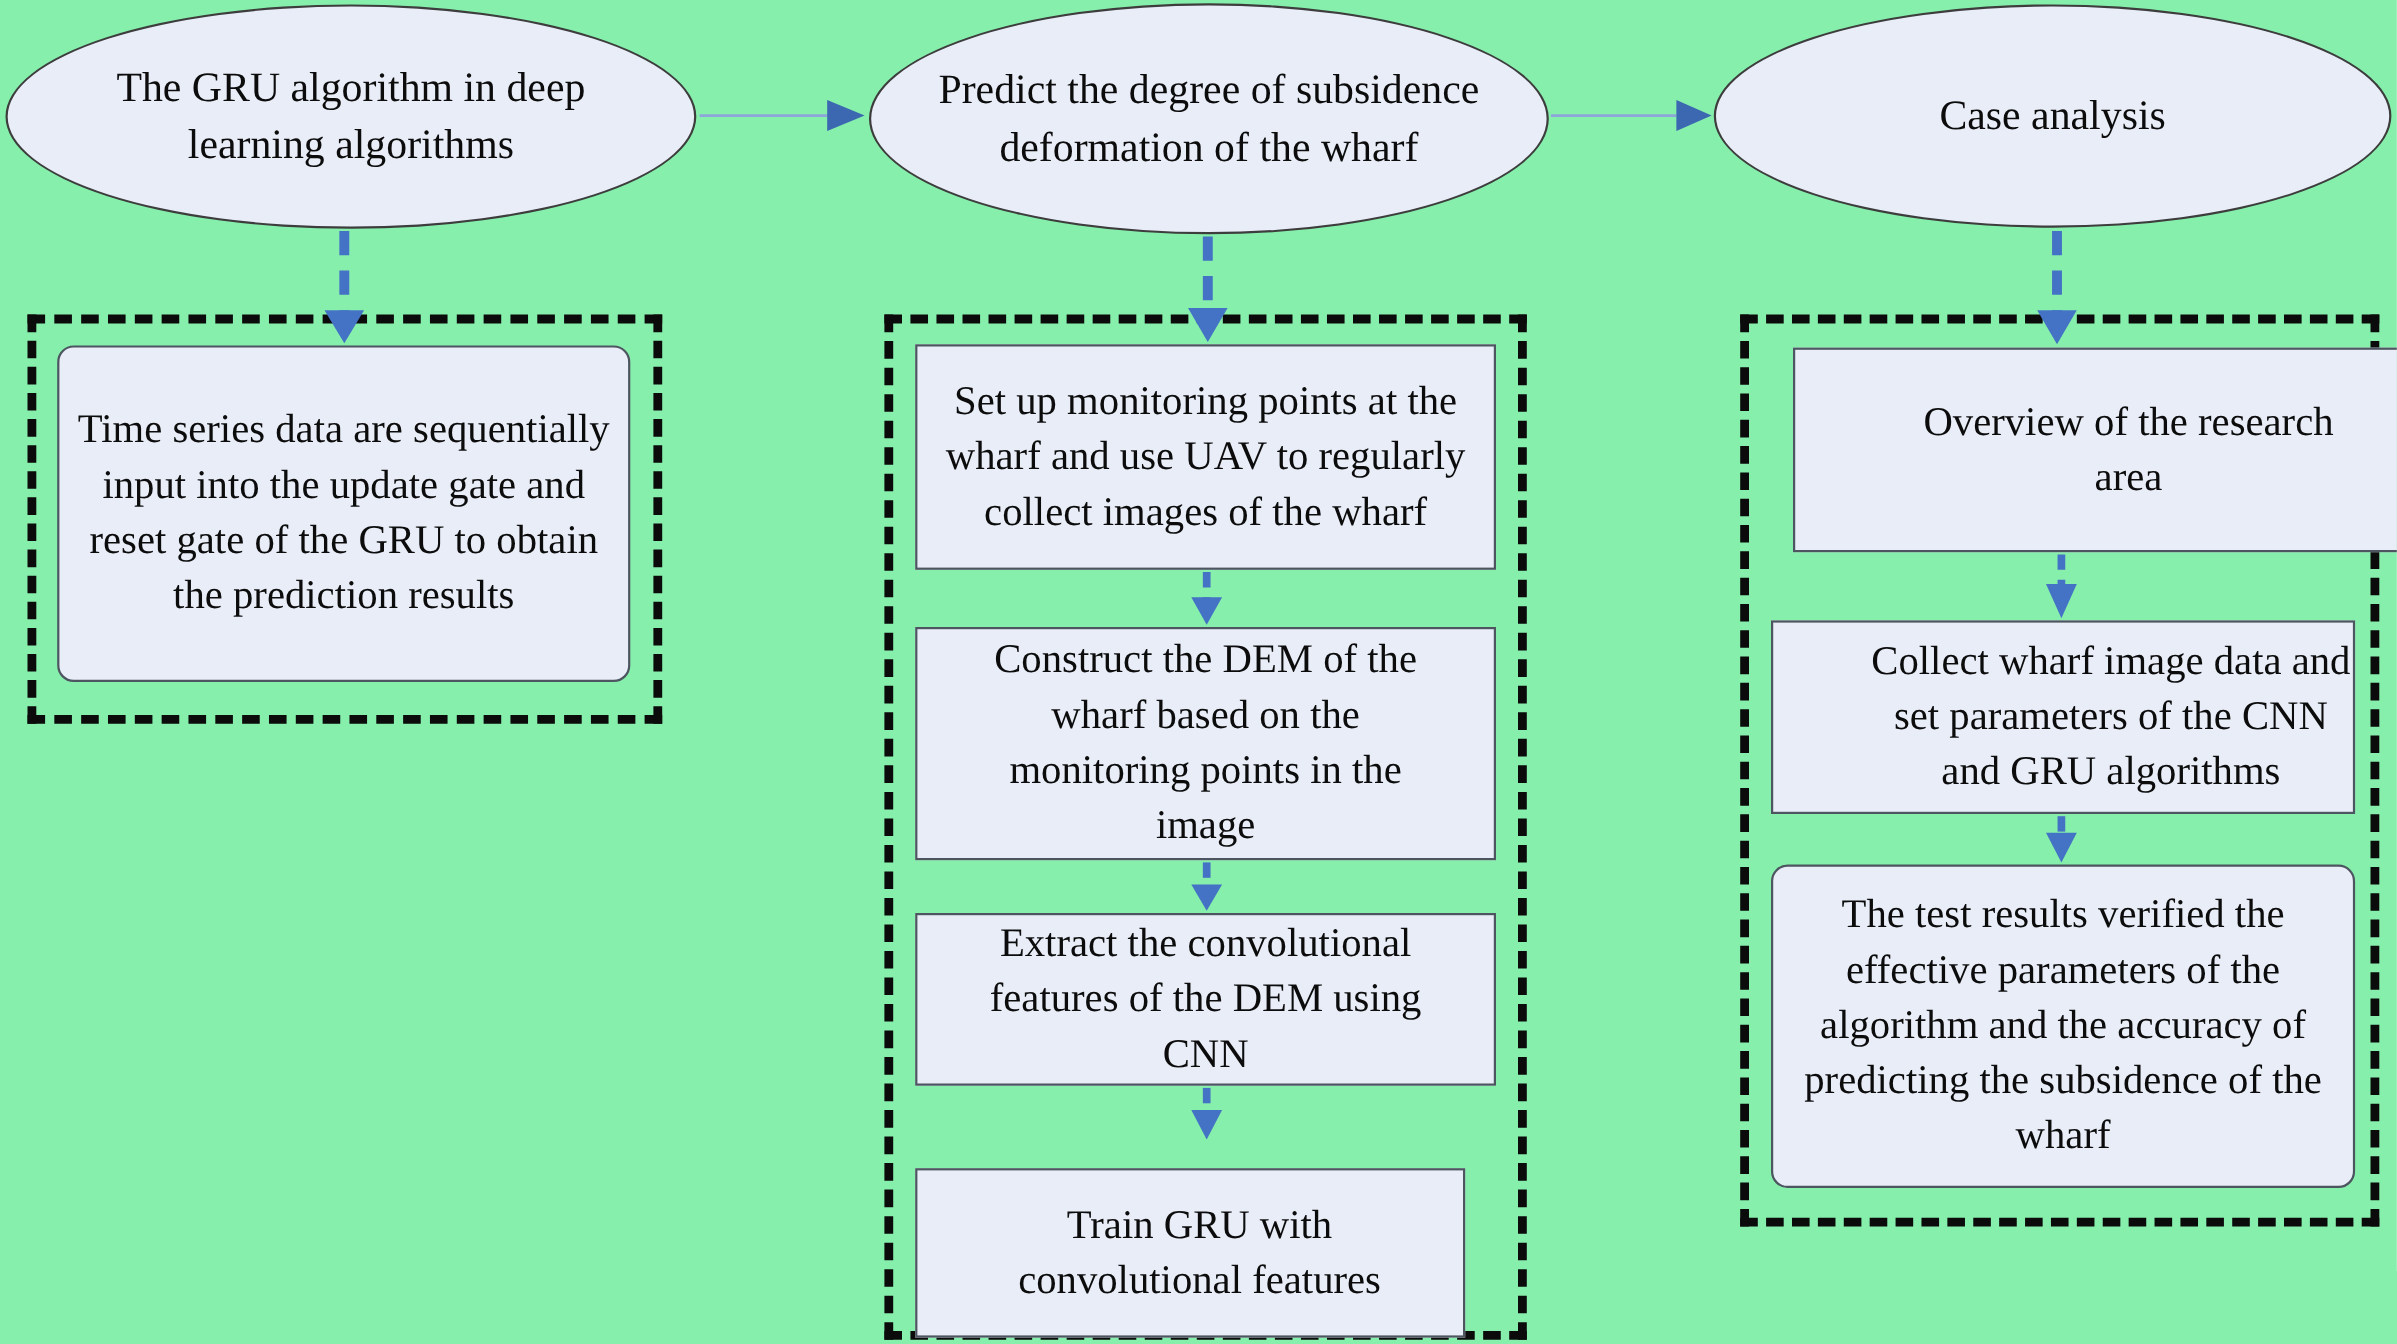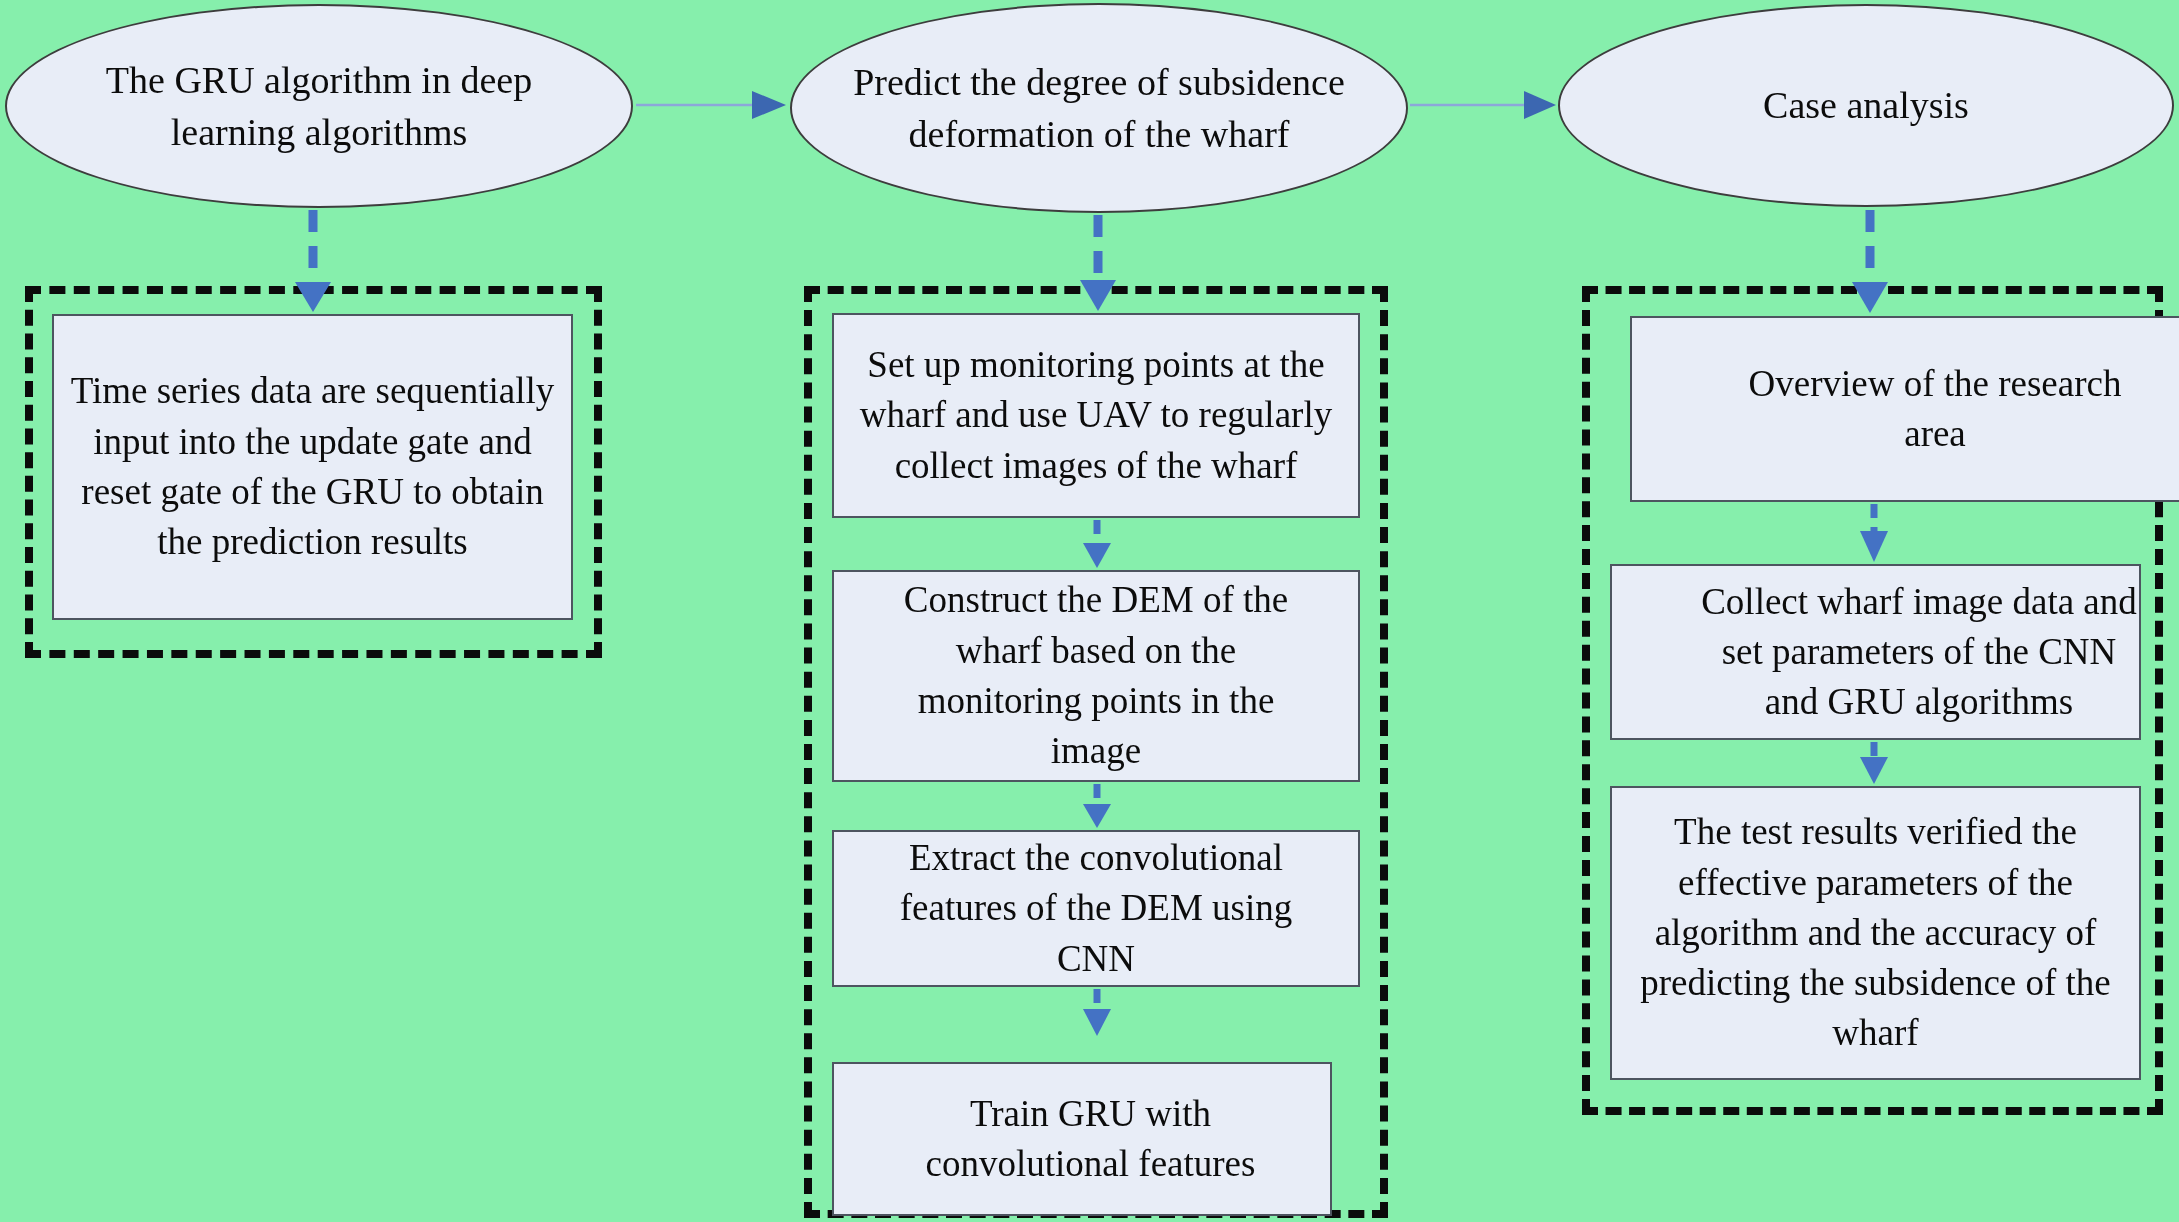--- a/index.html
+++ b/index.html
@@ -67,21 +67,21 @@
 
   <div class="ellipse" style="left:790px; top:3px; width:618px; height:210px;">
     <span class="lbl" style="max-width:580px;">Predict the degree of subsidence deformation of the wharf</span>
   </div>
 
   <div class="ellipse" style="left:1558px; top:4px; width:616px; height:203px;">
     <span class="lbl" style="max-width:560px;">Case analysis</span>
   </div>
 
   <div class="dashed-group" style="left:25px; top:286px; width:577px; height:372px;">
-    <div class="step-box" style="left:19px; top:20px; width:521px; height:306px;">
+    <div class="step-box" style="left:19px; top:20px; width:521px; height:306px;border-radius:15px;">
       <span class="lbl" style="max-width:505px;">Time series data are sequentially input into the update gate and reset gate of the GRU to obtain the prediction results</span>
     </div>
   </div>
 
   <div class="dashed-group" style="left:804px; top:286px; width:584px; height:932px;">
     <div class="step-box" style="left:20px; top:19px; width:528px; height:205px;">
       <span class="lbl" style="max-width:485px;">Set up monitoring points at the wharf and use UAV to regularly collect images of the wharf</span>
     </div>
     <div class="step-box" style="left:20px; top:276px; width:528px; height:212px;">
       <span class="lbl" style="max-width:450px;text-align:center;">Construct the DEM of the wharf based on the monitoring points in the image</span>
@@ -94,21 +94,21 @@
     </div>
   </div>
 
   <div class="dashed-group" style="left:1582px; top:286px; width:581px; height:829px;">
     <div class="step-box" style="left:20px; top:22px; width:610px; height:186px;margin-left:20px;">
       <span class="lbl" style="max-width:440px;">Overview of the research area</span>
     </div>
     <div class="step-box" style="left:20px; top:270px; width:531px; height:176px;justify-content:flex-end;">
       <span class="lbl" style="max-width:440px;">Collect wharf image data and set parameters of the CNN and GRU algorithms</span>
     </div>
-    <div class="step-box" style="left:20px; top:492px; width:531px; height:294px;">
+    <div class="step-box" style="left:20px; top:492px; width:531px; height:294px;border-radius:15px;">
       <span class="lbl" style="max-width:495px;">The test results verified the effective parameters of the algorithm and the accuracy of predicting the subsidence of the wharf</span>
     </div>
   </div>
 
   <svg id="overlay" width="2179" height="1222" viewBox="0 0 2179 1222">
 
     <line x1="636" y1="105" x2="752" y2="105" stroke="#8ca6d9" stroke-width="2.5"></line>
     <polygon points="752,91 752,119 786,105" fill="#3c67b1"></polygon>
 
     <line x1="1410" y1="105" x2="1524" y2="105" stroke="#8ca6d9" stroke-width="2.5"></line>

